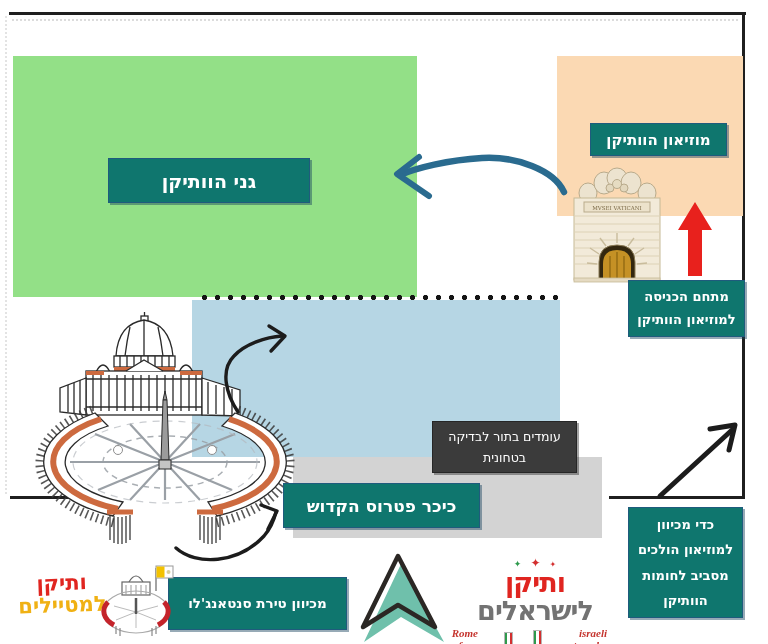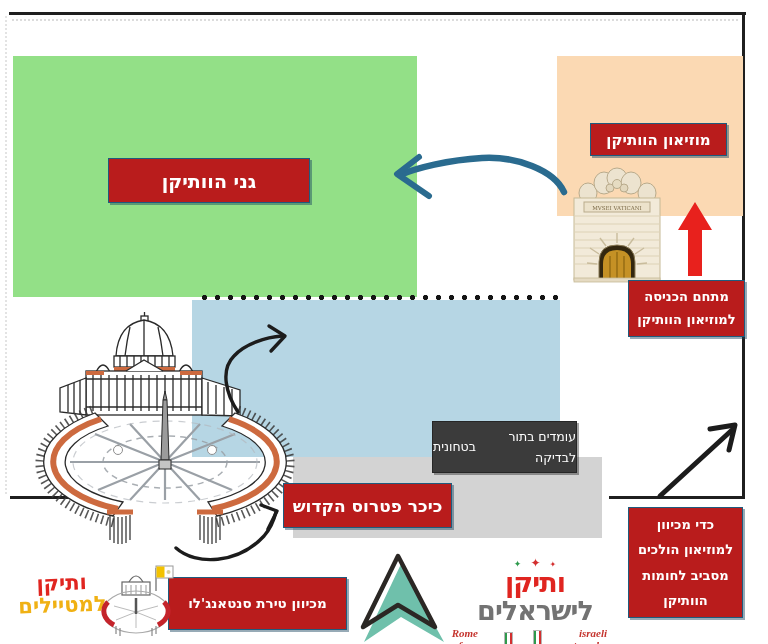--- a/index.html
+++ b/index.html
@@ -10,26 +10,26 @@
   .frame{background:#1f1f1f;}
   .dotline-h{border-top:2px dotted #dcdcdc;}
   .dotline-v{border-left:2px dotted #e3e3e3;}
   
   .region{position:absolute;}
   .green{background:#93e087;}
   .orange{background:#fbd9b3;}
   .blue{background:#b6d6e4;}
   .gray{background:#d3d3d3;}
   
-  .teal-label{position:absolute;background:#b91c1c;color:#fff;font-weight:700;
+  .teal-label{position:absolute;background:#0f766e;color:#fff;font-weight:700;
     display:flex;flex-direction:column;align-items:center;justify-content:center;
     text-align:center;direction:rtl;border:1px solid #1f5b7d;
     box-shadow:2px 2px 0 rgba(24,66,94,.45);box-sizing:border-box;}
   .dark-label{position:absolute;background:#3b3b3b;color:#fff;font-weight:500;
-    display:flex;flex-direction:row;align-items:center;justify-content:center;
+    display:flex;flex-direction:column;align-items:center;justify-content:center;
     text-align:right;direction:rtl;border:1px solid #262626;
     box-shadow:2px 2px 0 rgba(0,0,0,.35);box-sizing:border-box;}
   
   .dots{position:absolute;height:7px;background-image:radial-gradient(circle,#141414 2.5px,transparent 2.9px);
     background-size:13px 7px;background-repeat:repeat-x;background-position:left center;}
   
   .vt-logo{position:absolute;direction:rtl;text-align:center;font-weight:800;line-height:1.05;
     transform:rotate(-2deg);}
   .vt-red{color:#e02520;font-size:21px;}
   .vt-yellow{color:#f0b114;font-size:21px;}
@@ -159,21 +159,21 @@
   <svg class="abs" style="left:678px;top:202px;" width="34" height="74" viewBox="0 0 34 74">
     <polygon points="17,0 34,28 24,28 24,74 10,74 10,28 0,28" fill="#e8211d"></polygon>
   </svg>
 
   <div class="teal-label" style="left:108px;top:158px;width:202px;height:45px;font-size:19px;">
     <span>גני הוותיקן</span>
   </div>
   <div class="teal-label" style="left:590px;top:123px;width:137px;height:33px;font-size:15px;">
     <span>מוזיאון הוותיקן</span>
   </div>
-  <div class="teal-label" style="left:283px;top:483px;width:169px;height:45px;font-size:17px;">
+  <div class="teal-label" style="left:283px;top:483px;width:197px;height:45px;font-size:17px;">
     <span>כיכר פטרוס הקדוש</span>
   </div>
 
   <div class="teal-label" style="left:628px;top:280px;width:117px;height:57px;font-size:13px;line-height:1.75;">
     <span>מתחם הכניסה</span>
     <span>למוזיאון הוותיקן</span>
   </div>
 
   <div class="dark-label" style="left:432px;top:421px;width:145px;height:52px;font-size:12.5px;line-height:1.7;">
     <span>עומדים בתור לבדיקה</span>

